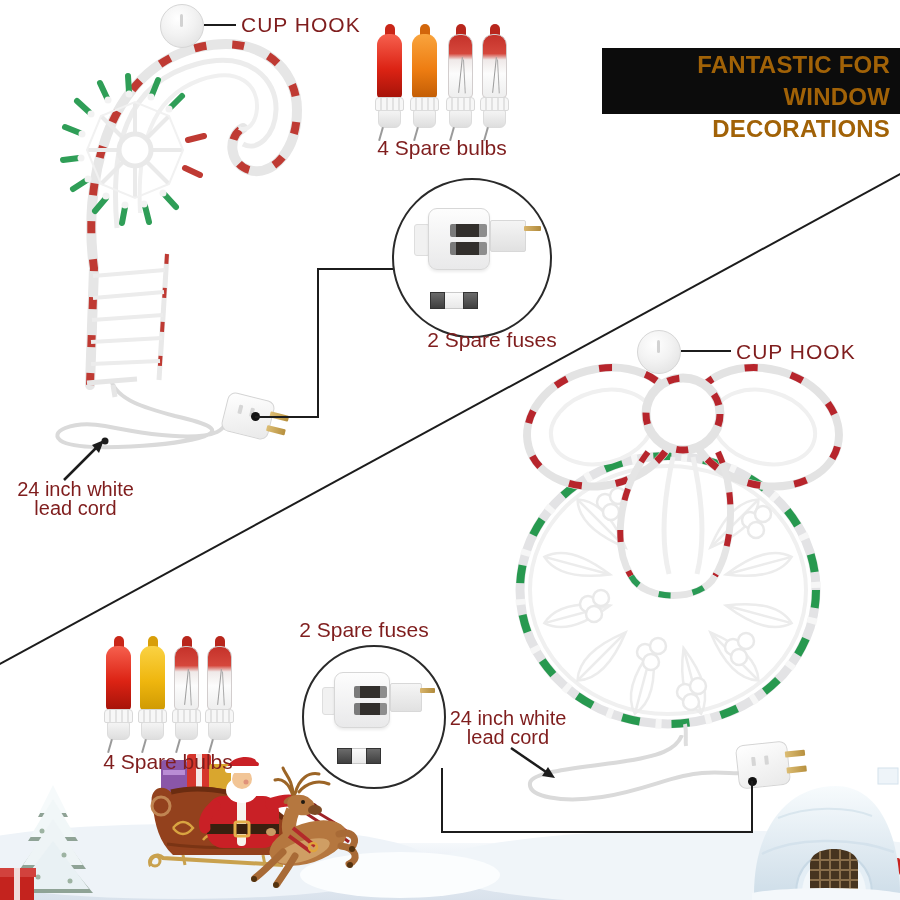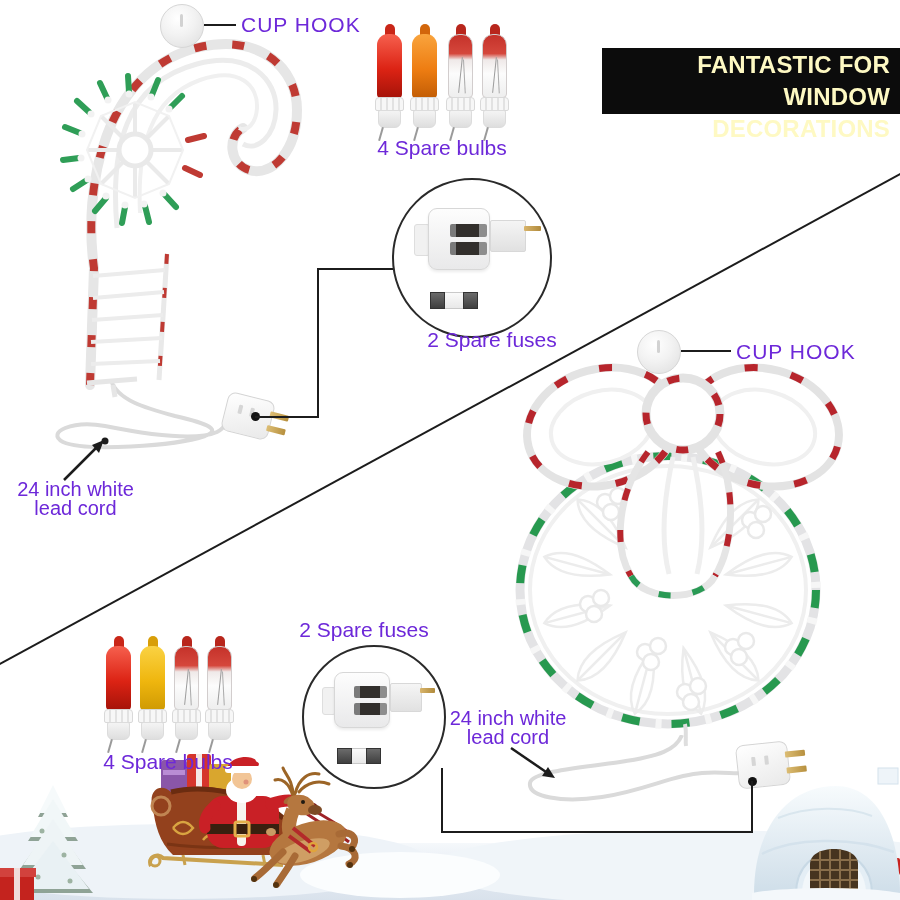--- a/index.html
+++ b/index.html
@@ -1,24 +1,24 @@
 <!DOCTYPE html>
 <html><head>
 <meta charset="utf-8">
 <style>
   html,body{margin:0;padding:0;background:#fff;}
   .stage{position:relative;width:900px;height:900px;background:#ffffff;overflow:hidden;
          font-family:"Liberation Sans",sans-serif;color:#1d1d1d;}
   .abs{position:absolute;}
-  .callout{position:absolute;font-size:20px;color:#6d28d9;white-space:nowrap;}
+  .callout{position:absolute;font-size:20px;color:#7f1d1d;white-space:nowrap;}
   .center{text-align:center;}
   .cl{position:absolute;background:#1c1c1c;}
   .dot{position:absolute;width:9px;height:9px;border-radius:50%;background:#121212;}
   .banner{position:absolute;left:602px;top:48px;width:298px;height:66px;background:#0c0c0c;
-          color:#fef9c3;font-weight:bold;font-size:24px;line-height:32px;text-align:right;
+          color:#a16207;font-weight:bold;font-size:24px;line-height:32px;text-align:right;
           padding:1px 10px 0 0;box-sizing:border-box;letter-spacing:.2px;}
   .suction{position:absolute;width:42px;height:42px;border-radius:50%;
            background:radial-gradient(circle at 40% 32%,#ffffff 0%,#f2f2f2 45%,#dddddd 100%);
            border:1px solid #d6d6d6;}
   .suction:after{content:"";position:absolute;left:19px;top:9px;width:3px;height:13px;border-radius:2px;background:#d2d2d2;}
   
   .bulb{position:absolute;width:30px;height:122px;}
   .tip{position:absolute;top:0;left:10px;width:10px;height:13px;border-radius:5px 5px 2px 2px;}
   .glass{position:absolute;top:10px;left:2px;width:25px;height:64px;border-radius:11px 11px 4px 4px;}
   .filament{position:absolute;left:11px;top:22px;width:1px;height:36px;background:#9d9d9d;transform:rotate(6deg);}

